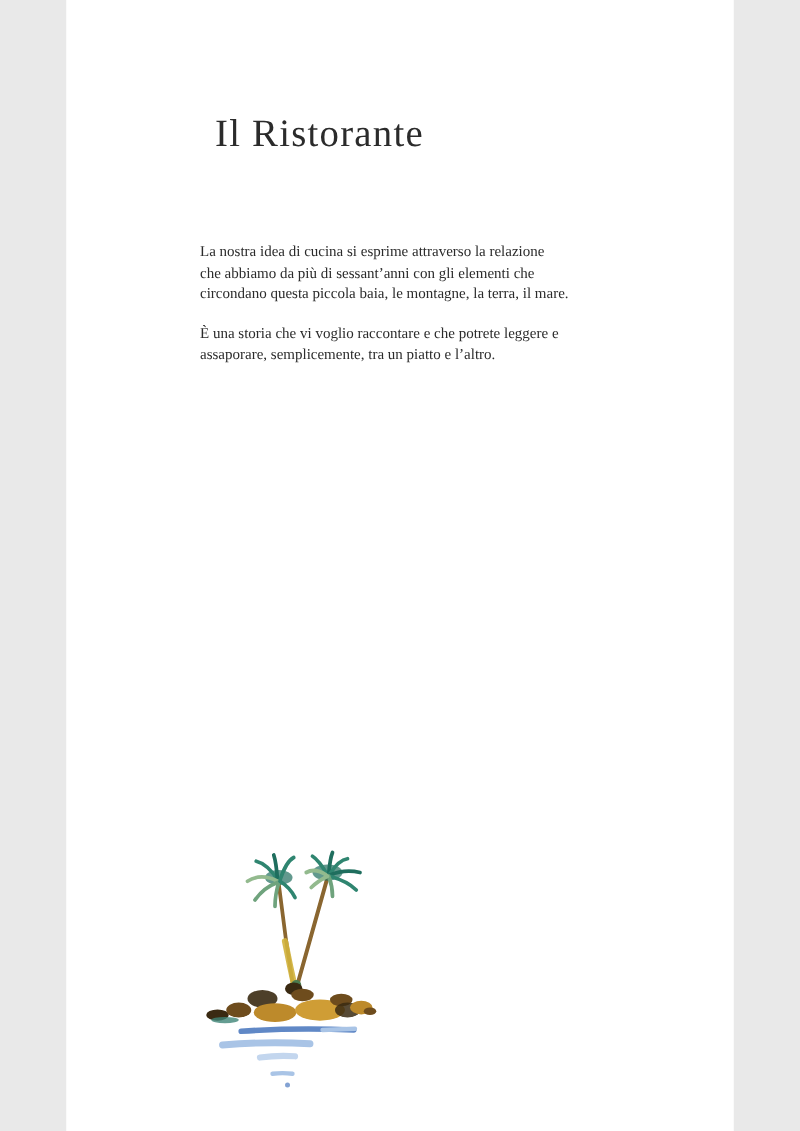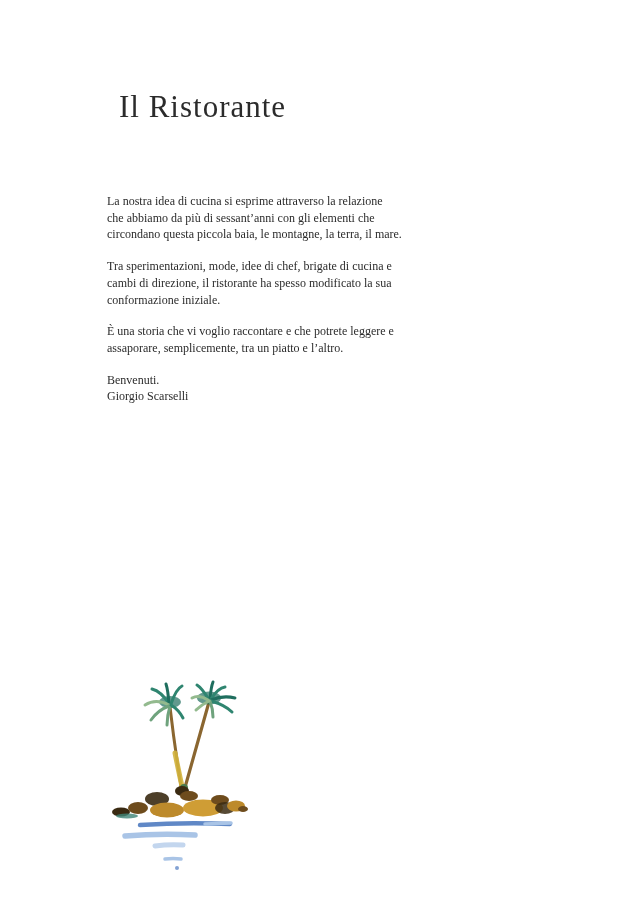--- a/index.html
+++ b/index.html
@@ -1,18 +1,18 @@
 <!DOCTYPE html>
 <html style="--frond-dark: #1f6e5e; --frond-mid: #2f8570; --frond-light: #93ba8e; --frond-sage: #6fa37d; --trunk-brown: #8a6630; --trunk-yellow: #d2b33c; --base-green: #4a7a4e; --rock-dark: #3a2a12; --rock-brown: #6e4c1d; --rock-ochre: #bd8a2b; --rock-gold: #cf9d35; --rock-teal: #3e8577; --water-dark: #4f7bc0; --water-light: #a9c4e6; --water-pale: #c3d6ee; --text-color: #2b2b2b;"><head>
 <meta charset="utf-8">
 <style>
   html,body { margin:0; padding:0; background:#e9e9e9; }
   .page {
     position:relative;
-    width:640px;
+    width:534px;
     height:905px;
     margin:0 auto;
     background:#ffffff;
     overflow:hidden;
     font-family:"Liberation Serif", serif;
   }
   .page-title {
     position:absolute;
     left:119px;
     top:89px;
@@ -50,27 +50,22 @@
 <body>
 
 <div class="page">
 
   <h1 class="page-title">Il Ristorante</h1>
 
   <div class="body-text">
     <p>La nostra idea di cucina si esprime attraverso la relazione
 che abbiamo da più di sessant’anni con gli elementi che
 circondano questa piccola baia, le montagne, la terra, il mare.</p>
-    <p>Tra sperimentazioni, mode, idee di chef, brigate di cucina e
-cambi di direzione, il ristorante ha spesso modificato la sua
-conformazione iniziale.</p>
     <p>È una storia che vi voglio raccontare e che potrete leggere e
 assaporare, semplicemente, tra un piatto e l’altro.</p>
-    <p>Benvenuti.
-Giorgio Scarselli</p>
   </div>
 
   <svg class="illustration" viewBox="0 0 145 200" aria-hidden="true">
 
     <g>
       <path class="trunk" d="M65,32 Q70,75 77,117" style="stroke:var(--trunk-brown)" stroke-width="3"></path>
       <path class="trunk" d="M104,27 Q92,70 79,116" style="stroke:var(--trunk-brown)" stroke-width="3.2"></path>
       <path class="trunk" d="M70,78 Q74,98 78,116" style="stroke:var(--trunk-yellow)" stroke-width="5" opacity="0.9"></path>
     </g>
 

